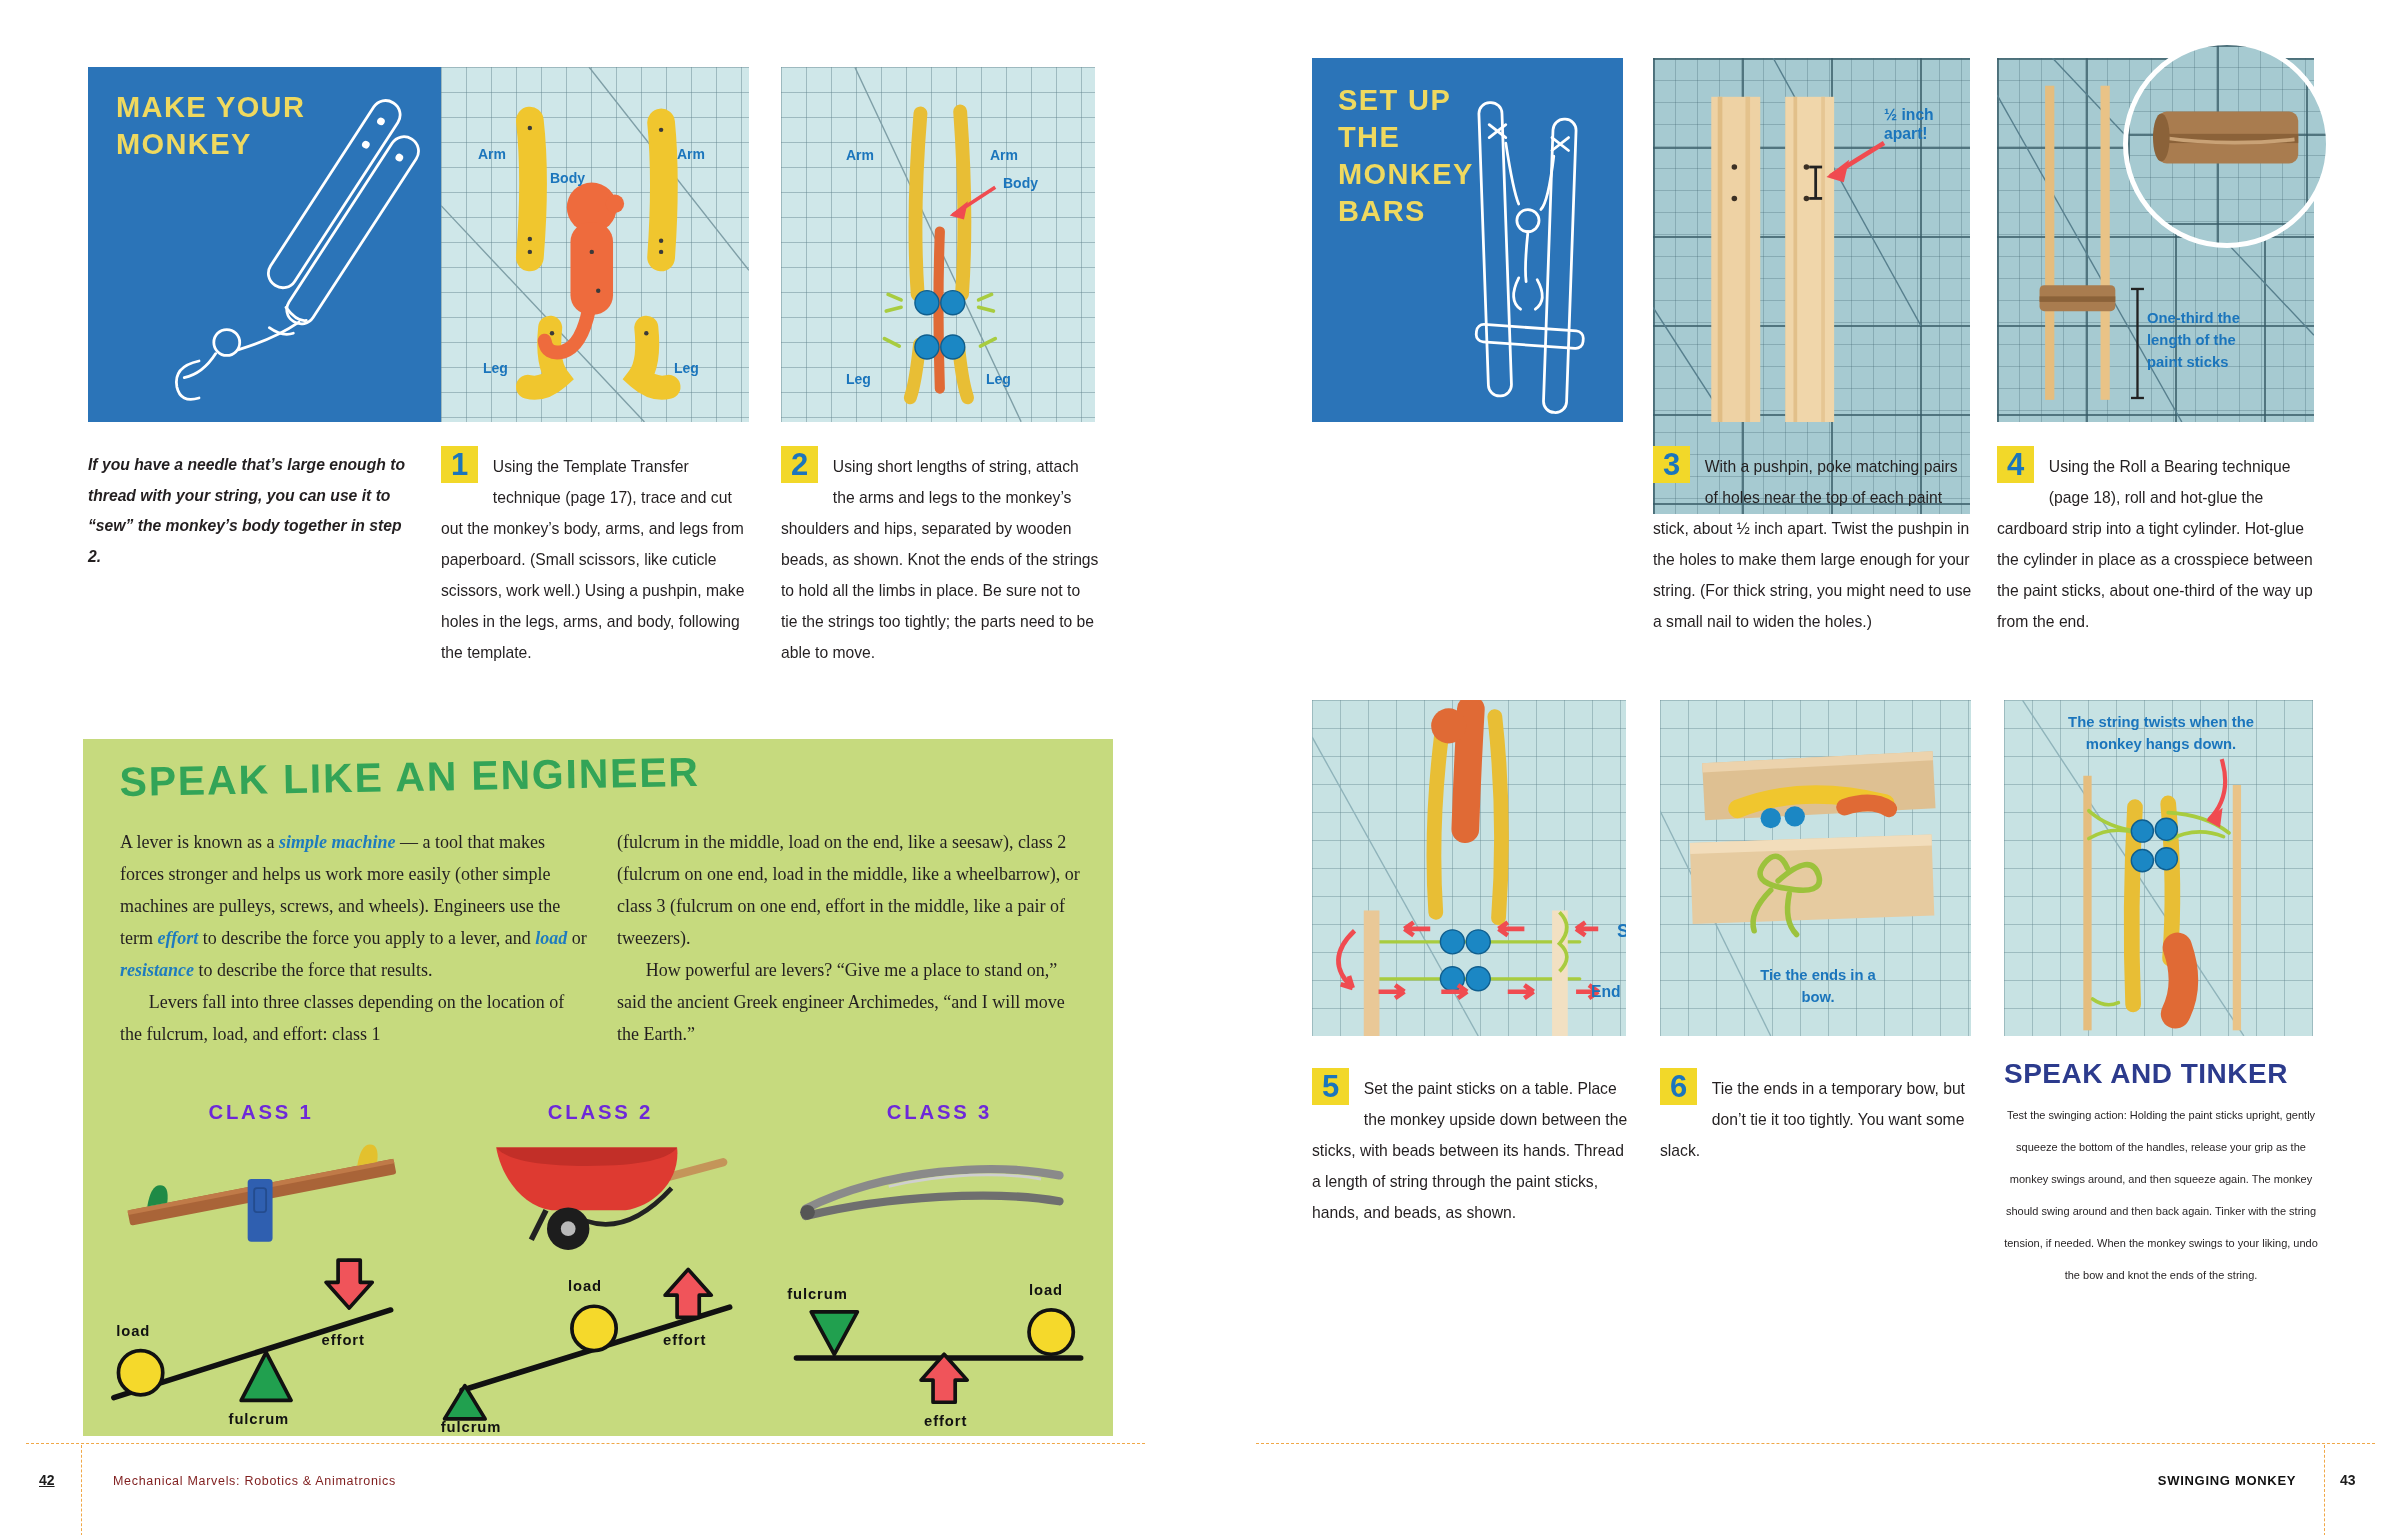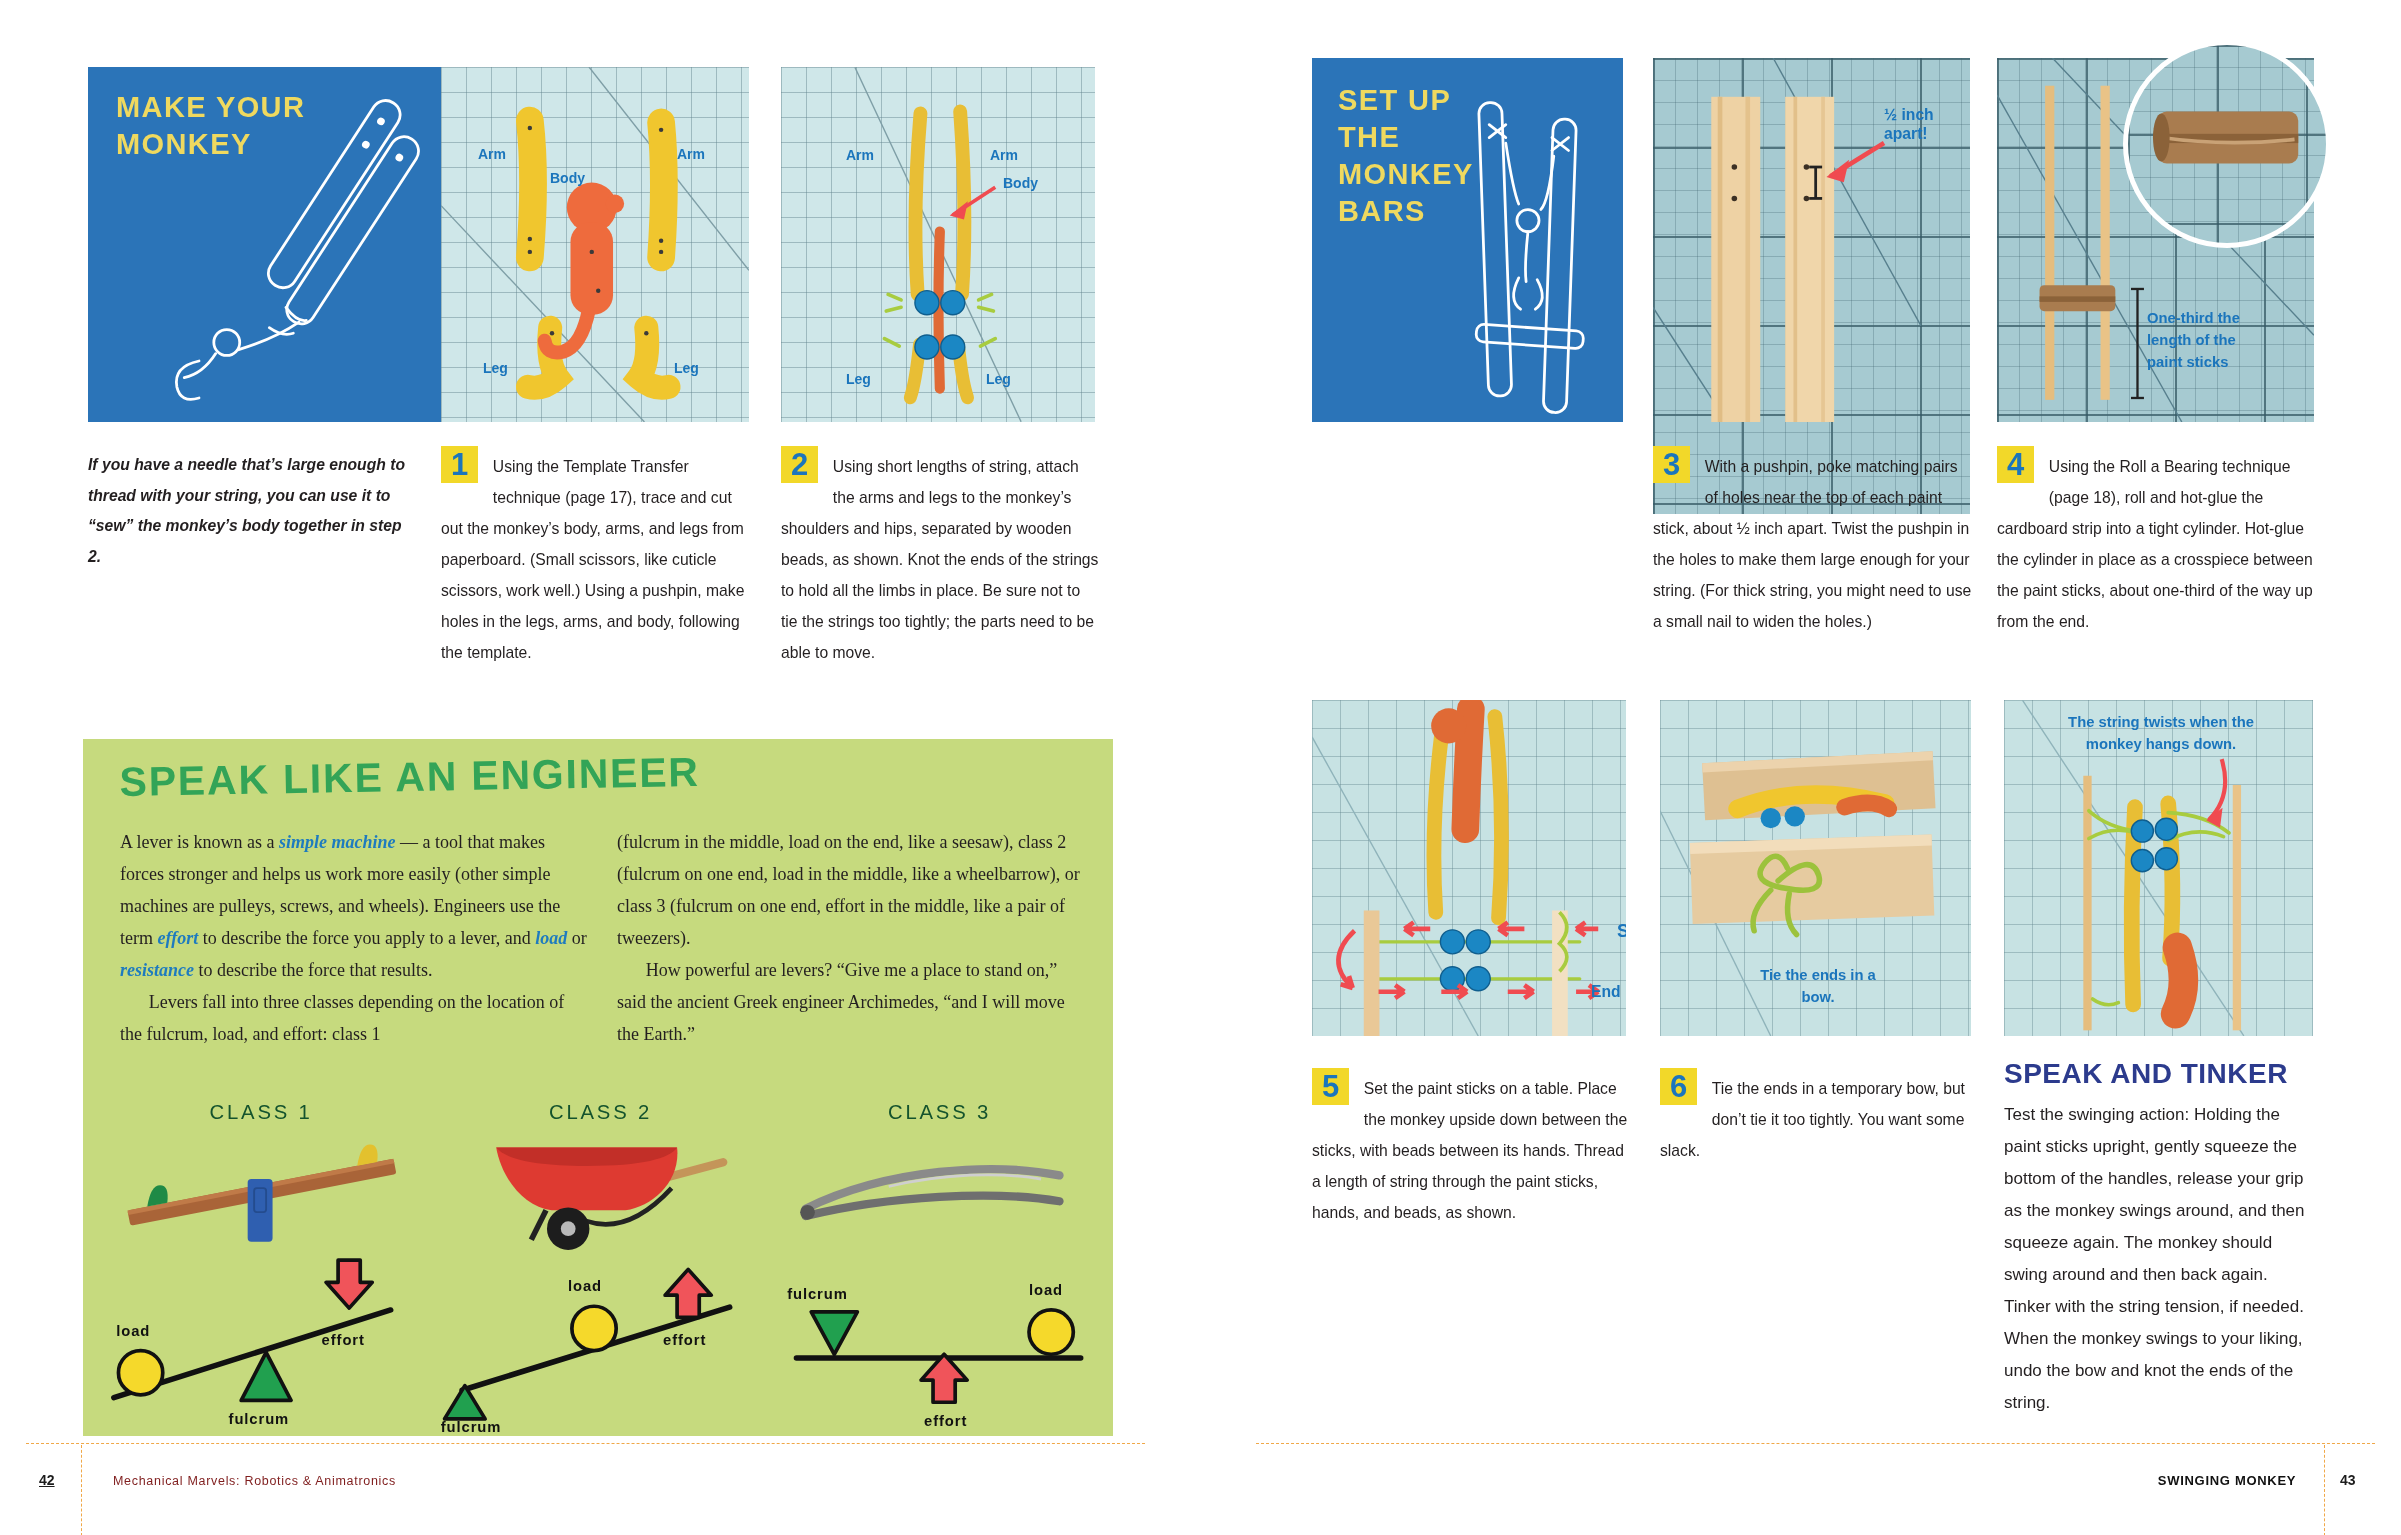--- a/index.html
+++ b/index.html
@@ -41,26 +41,26 @@
   
   .caption{font-size:15.7px;line-height:30.5px;font-weight:bold;font-style:italic;}
 
   
   .greenbox{background:#c6da7e;}
   .greenbox .gtitle{color:#33a457;font-size:41px;font-weight:bold;letter-spacing:1.8px;
                     transform:rotate(-1deg);transform-origin:left bottom;}
   .gp{margin:0 0 0 0;font-family:"Liberation Serif",serif;font-size:18px;line-height:32px;}
   .gp.ind{text-indent:1.6em;}
   .em{color:#1e7bbf;font-style:italic;font-weight:bold;}
-  .classhead{color:#14532d;font-size:20.3px;font-weight:normal;letter-spacing:2.8px;text-align:center;}
+  .classhead{color:#6d28d9;font-size:20.3px;font-weight:bold;letter-spacing:2.8px;text-align:center;}
   .dlabel{position:absolute;font-size:14.8px;font-weight:bold;letter-spacing:0.9px;color:#111;}
 
   
   .ttitle{color:#2c3b8d;font-size:28px;font-weight:bold;letter-spacing:0.5px;margin:0 0 9.2px 0;}
-  .ttext{font-size:17px;line-height:32px;}
+  .ttext{font-size:11px;line-height:32px;text-align:center;}
 
   
   .dashline{border-top:1.8px dashed #f0a848;}
   .vdash{border-left:1.8px dashed #f0a848;width:0;}
   .foot{font-size:12.5px;letter-spacing:0.7px;color:#7f1d1d;}
   .footnum{font-size:14px;font-weight:bold;color:#1c1c1c;}
   .footbold{font-size:13px;font-weight:bold;letter-spacing:0.7px;color:#111;}
 
   
   .inset{position:absolute;border:5.5px solid #ffffff;border-radius:50%;overflow:hidden;}

